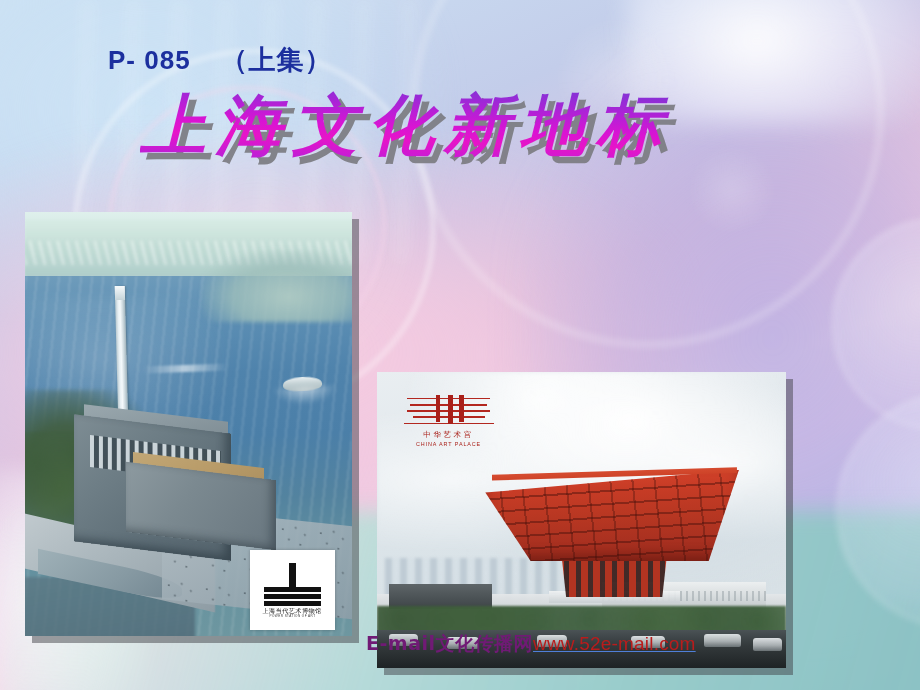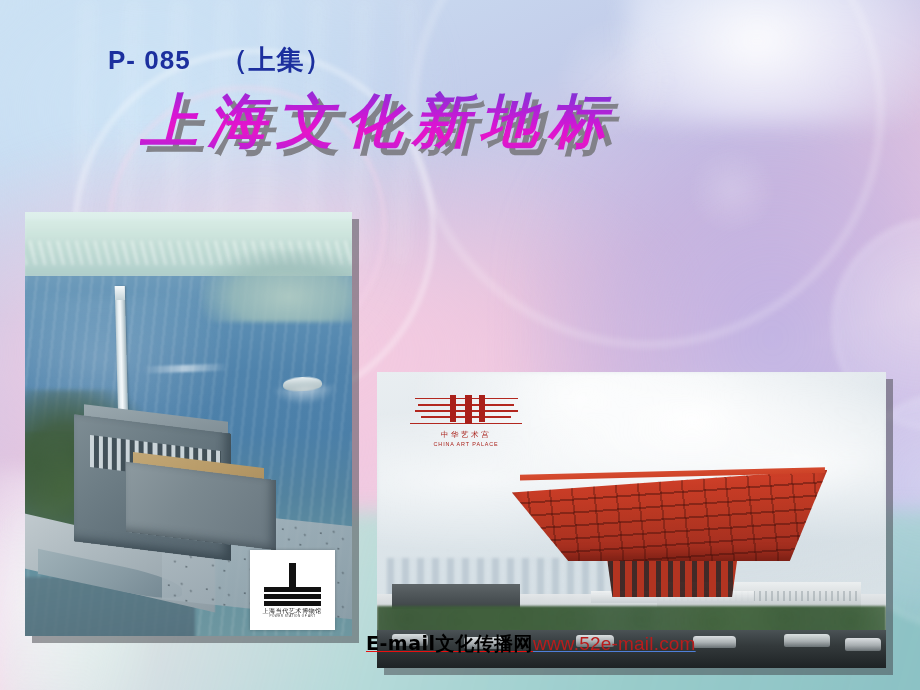--- a/index.html
+++ b/index.html
@@ -195,21 +195,21 @@
     font-size: 27px;
   }
 
   .main-title {
     position: absolute;
     left: 140px;
     top: 92px;
     z-index: 5;
     font-family: "DejaVu Serif", "Liberation Serif", serif;
     font-weight: bold;
-    font-size: 58px;
+    font-size: 66px;
     line-height: 1;
     letter-spacing: 10px;
     white-space: nowrap;
     font-style: italic;
   }
   .main-title .shadow-layer {
     position: absolute;
     left: 7px;
     top: 7px;
     color: #7c7c82;
@@ -262,21 +262,21 @@
   }
   .photo-left {
     left: 25px;
     top: 212px;
     width: 327px;
     height: 424px;
   }
   .photo-right {
     left: 377px;
     top: 372px;
-    width: 509px;
+    width: 409px;
     height: 296px;
     z-index: 7;
   }
   .photo-inner { position: absolute; inset: 0; }
 
   
   .psa-sky {
     position: absolute; left:0; top:0; width:100%; height:17%;
     background: linear-gradient(180deg,#dff0ec 0%, #d2e8e2 35%, #c5ded8 70%, #bcd6d4 100%);
   }
@@ -674,22 +674,21 @@
     left: 366px;
     top: 634px;
     z-index: 9;
     white-space: nowrap;
     font-size: 19px;
     line-height: 1;
   }
   .wm-red {
     font-family:"DejaVu Sans","Liberation Sans",sans-serif;
     font-weight: bold;
-    color:#000000;
-    text-decoration: underline;
+    color:#701a75;
     text-decoration-color:#e81010;
     letter-spacing: 0.5px;
     margin-top: 45px;
   }
   .wm-blue {
     font-family:"Liberation Sans", sans-serif;
     color:#b91c1c;
     text-decoration: underline;
     text-decoration-color:#4f7fd8;
     letter-spacing: 0.2px;

